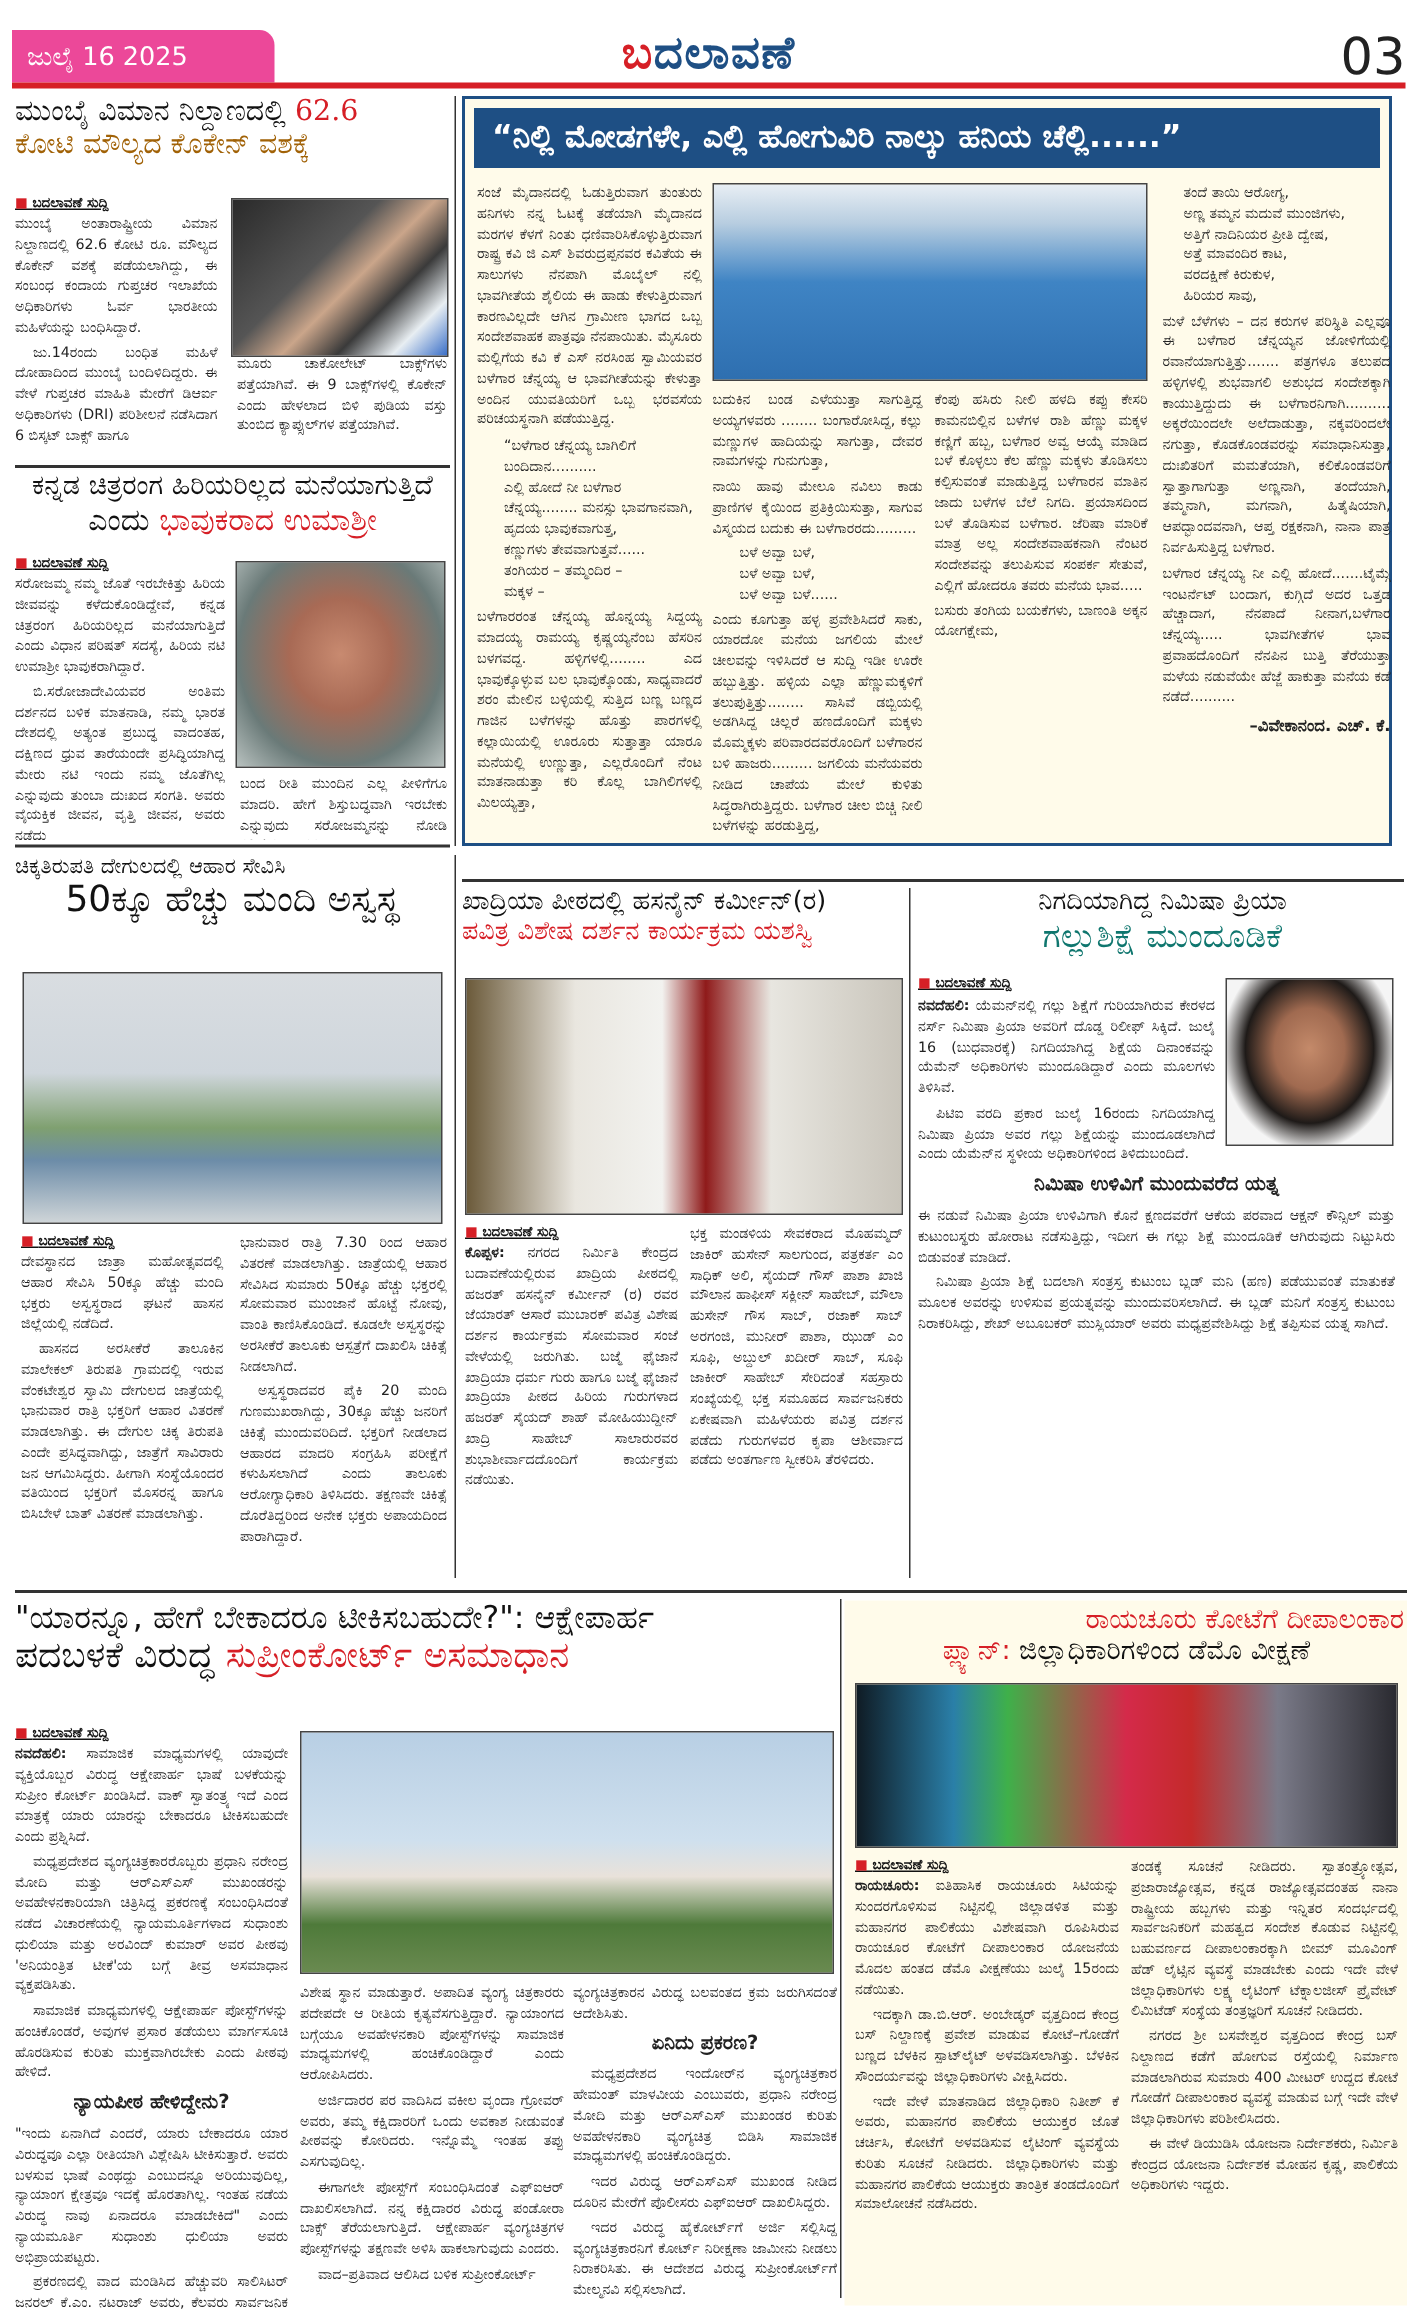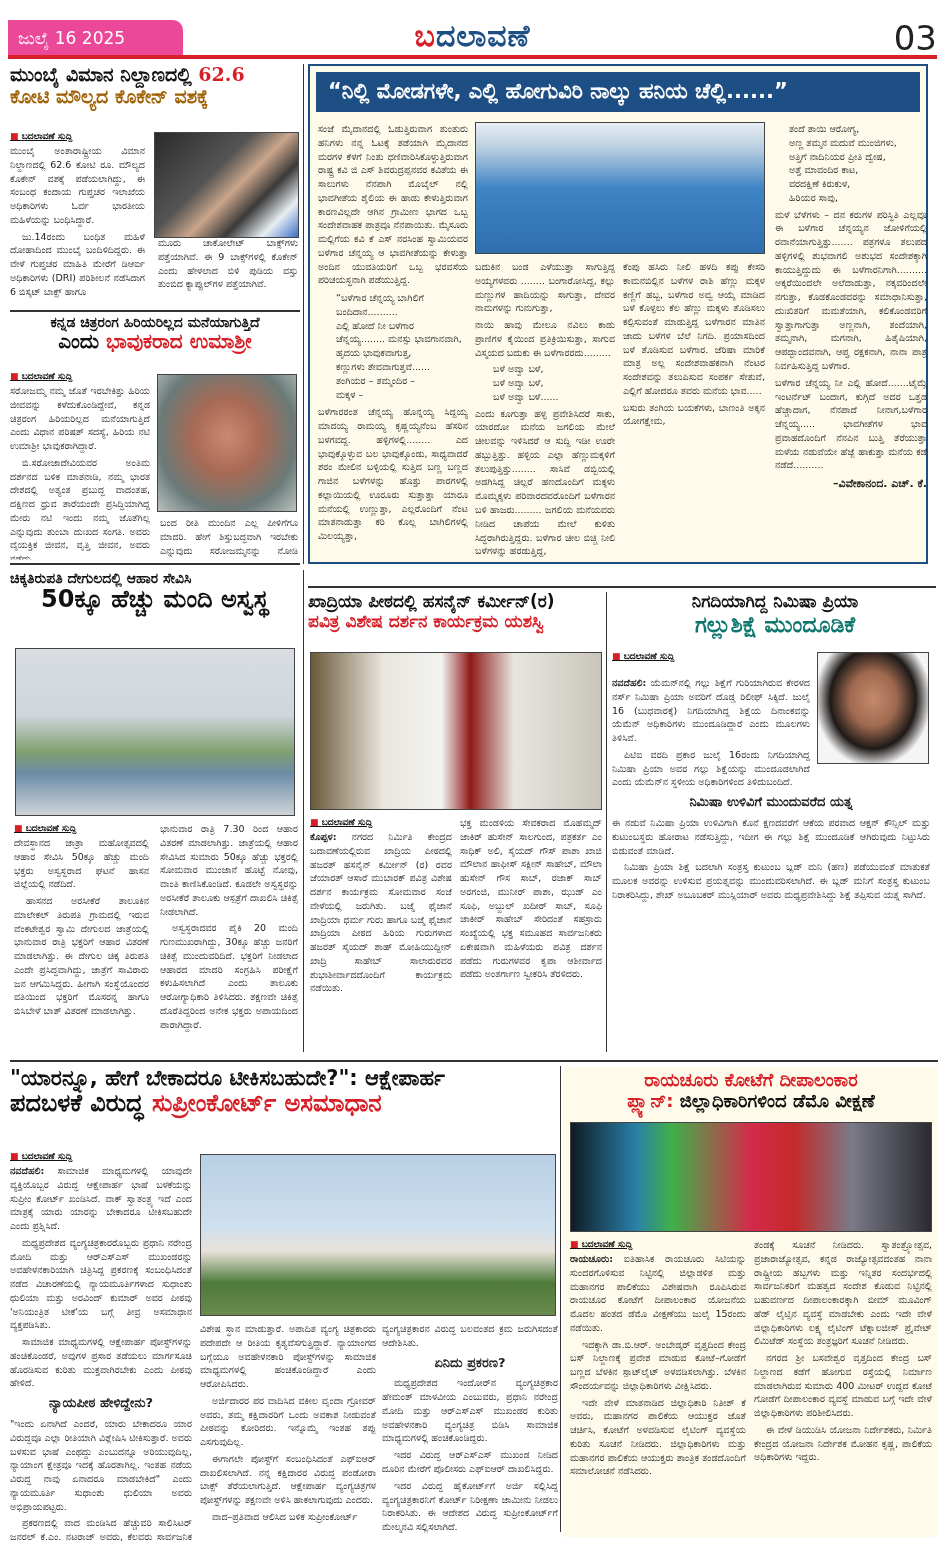--- a/index.html
+++ b/index.html
@@ -11,21 +11,21 @@
   .date-tab { position: absolute; left: 8px; top: 20px; width: 175px; height: 35px; background: #ec4899; border-radius: 0 10px 0 0; color: #fff; font-size: 17px; padding: 8px 10px; }
   .brand { position: absolute; left: 0; right: 0; top: 18px; text-align: center; font-size: 30px; font-weight: bold; color: #1e4f84; letter-spacing: 1px; }
   .brand .first { color: #d61f26; }
   .page-num { position: absolute; right: 8px; top: 18px; font-size: 34px; color: #222; }
   .top-rule { position: absolute; left: 8px; right: 8px; top: 55px; height: 4px; background: #d61f26; }
 
   .block { position: absolute; overflow: hidden; }
   .vrule { position: absolute; width: 1px; background: #333; }
   .hrule { position: absolute; height: 2px; background: #333; }
 
-  .hl { font-weight: bold; line-height: 1.15; }
+  .hl { font-weight: normal; line-height: 1.15; }
   .hl .red { color: #d61f26; }
   .byline { font-size: 9px; font-weight: bold; text-decoration: underline; margin: 3px 0 2px; }
   .byline::before { content: "■ "; color: #d61f26; text-decoration: none; }
   .body { font-size: 9.5px; line-height: 1.45; color: #222; text-align: justify; }
   .body p { margin-bottom: 3px; text-indent: 12px; }
   .body p.noindent { text-indent: 0; }
   .sub { font-weight: bold; font-size: 13px; text-align: center; margin: 4px 0; }
 
   .photo { position: absolute; border: 1px solid #444; overflow: hidden; }
   .ph-handcuff { background: linear-gradient(135deg, #2a2a2a 0%, #555 40%, #caa58a 55%, #3a3a3a 70%, #e8eef2 85%, #3a6fc8 100%); }
@@ -70,21 +70,21 @@
     </div>
   </div>
   <div class="photo ph-handcuff" style="left:144px;top:68px;width:145px;height:106px;"></div>
   <div class="body" style="position:absolute;left:148px;top:172px;width:140px;">
     <p class="noindent">ಮೂರು ಚಾಕೋಲೇಟ್ ಬಾಕ್ಸ್‌ಗಳು ಪತ್ತೆಯಾಗಿವೆ. ಈ 9 ಬಾಕ್ಸ್‌ಗಳಲ್ಲಿ ಕೊಕೇನ್ ಎಂದು ಹೇಳಲಾದ ಬಿಳಿ ಪುಡಿಯ ವಸ್ತು ತುಂಬಿದ ಕ್ಯಾಪ್ಸುಲ್‌ಗಳ ಪತ್ತೆಯಾಗಿವೆ.</p>
   </div>
 </div>
 <div class="hrule" style="left:10px;top:310px;width:290px;"></div>
 
 <div class="block" style="left:10px;top:314px;width:290px;height:246px;">
-  <div class="hl" style="font-size:14px;text-align:center;">ಕನ್ನಡ ಚಿತ್ರರಂಗ ಹಿರಿಯರಿಲ್ಲದ ಮನೆಯಾಗುತ್ತಿದೆ</div>
+  <div class="hl" style="font-size:18px;text-align:center;">ಕನ್ನಡ ಚಿತ್ರರಂಗ ಹಿರಿಯರಿಲ್ಲದ ಮನೆಯಾಗುತ್ತಿದೆ</div>
   <div class="hl" style="font-size:20px;text-align:center;">
     <span>ಎಂದು </span><span class="red">ಭಾವುಕರಾದ ಉಮಾಶ್ರೀ</span>
   </div>
   <div style="position:absolute;left:0;top:54px;width:140px;">
     <div class="byline">ಬದಲಾವಣೆ ಸುದ್ದಿ</div>
     <div class="body">
       <p class="noindent">ಸರೋಜಮ್ಮ ನಮ್ಮ ಜೊತೆ ಇರಬೇಕಿತ್ತು ಹಿರಿಯ ಜೀವವನ್ನು ಕಳೆದುಕೊಂಡಿದ್ದೇವೆ, ಕನ್ನಡ ಚಿತ್ರರಂಗ ಹಿರಿಯರಿಲ್ಲದ ಮನೆಯಾಗುತ್ತಿದೆ ಎಂದು ವಿಧಾನ ಪರಿಷತ್ ಸದಸ್ಯೆ, ಹಿರಿಯ ನಟಿ ಉಮಾಶ್ರೀ ಭಾವುಕರಾಗಿದ್ದಾರೆ.</p>
       <p>ಬಿ.ಸರೋಜಾದೇವಿಯವರ ಅಂತಿಮ ದರ್ಶನದ ಬಳಿಕ ಮಾತನಾಡಿ, ನಮ್ಮ ಭಾರತ ದೇಶದಲ್ಲಿ ಅತ್ಯಂತ ಪ್ರಬುದ್ಧ ವಾದಂತಹ, ದಕ್ಷಿಣದ ಧ್ರುವ ತಾರೆಯಂದೇ ಪ್ರಸಿದ್ಧಿಯಾಗಿದ್ದ ಮೇರು ನಟಿ ಇಂದು ನಮ್ಮ ಜೊತೆಗಿಲ್ಲ ಎನ್ನುವುದು ತುಂಬಾ ದುಃಖದ ಸಂಗತಿ. ಅವರು ವೈಯಕ್ತಿಕ ಜೀವನ, ವೃತ್ತಿ ಜೀವನ, ಅವರು ನಡೆದು</p>
     </div>
   </div>
@@ -180,21 +180,21 @@
 
 <div class="vrule" style="left:606px;top:592px;height:460px;"></div>
 
 <div class="block" style="left:612px;top:592px;width:326px;height:460px;">
   <div class="hl" style="font-size:17px;text-align:center;">ನಿಗದಿಯಾಗಿದ್ದ ನಿಮಿಷಾ ಪ್ರಿಯಾ</div>
   <div class="hl" style="font-size:22px;text-align:center;color:#0f766e;">ಗಲ್ಲುಶಿಕ್ಷೆ ಮುಂದೂಡಿಕೆ</div>
   <div style="position:absolute;left:0;top:56px;width:98px;">
     <div class="byline">ಬದಲಾವಣೆ ಸುದ್ದಿ</div>
   </div>
   <div class="photo ph-nurse" style="left:205px;top:60px;width:112px;height:112px;"></div>
-  <div class="body" style="position:absolute;left:0;top:84px;width:318px;">
+  <div class="body" style="position:absolute;left:0;top:72px;width:318px;">
     <div style="float:right;width:120px;height:106px;"></div>
     <p class="noindent"><b>ನವದೆಹಲಿ:</b> <span>ಯೆಮನ್‌ನಲ್ಲಿ ಗಲ್ಲು ಶಿಕ್ಷೆಗೆ ಗುರಿಯಾಗಿರುವ ಕೇರಳದ ನರ್ಸ್ ನಿಮಿಷಾ ಪ್ರಿಯಾ ಅವರಿಗೆ ದೊಡ್ಡ ರಿಲೀಫ್ ಸಿಕ್ಕಿದೆ. ಜುಲೈ 16 (ಬುಧವಾರಕ್ಕೆ) ನಿಗದಿಯಾಗಿದ್ದ ಶಿಕ್ಷೆಯ ದಿನಾಂಕವನ್ನು ಯೆಮೆನ್ ಅಧಿಕಾರಿಗಳು ಮುಂದೂಡಿದ್ದಾರೆ ಎಂದು ಮೂಲಗಳು ತಿಳಿಸಿವೆ.</span></p>
     <p>ಪಿಟಿಐ ವರದಿ ಪ್ರಕಾರ ಜುಲೈ 16ರಂದು ನಿಗದಿಯಾಗಿದ್ದ ನಿಮಿಷಾ ಪ್ರಿಯಾ ಅವರ ಗಲ್ಲು ಶಿಕ್ಷೆಯನ್ನು ಮುಂದೂಡಲಾಗಿದೆ ಎಂದು ಯೆಮೆನ್‌ನ ಸ್ಥಳೀಯ ಅಧಿಕಾರಿಗಳಿಂದ ತಿಳಿದುಬಂದಿದೆ.</p>
     <div class="sub">ನಿಮಿಷಾ ಉಳಿವಿಗೆ ಮುಂದುವರೆದ ಯತ್ನ</div>
     <p class="noindent">ಈ ನಡುವೆ ನಿಮಿಷಾ ಪ್ರಿಯಾ ಉಳಿವಿಗಾಗಿ ಕೊನೆ ಕ್ಷಣದವರೆಗೆ ಆಕೆಯ ಪರವಾದ ಆಕ್ಷನ್ ಕೌನ್ಸಿಲ್ ಮತ್ತು ಕುಟುಂಬಸ್ಥರು ಹೋರಾಟ ನಡೆಸುತ್ತಿದ್ದು, ಇದೀಗ ಈ ಗಲ್ಲು ಶಿಕ್ಷೆ ಮುಂದೂಡಿಕೆ ಆಗಿರುವುದು ನಿಟ್ಟುಸಿರು ಬಿಡುವಂತೆ ಮಾಡಿದೆ.</p>
     <p>ನಿಮಿಷಾ ಪ್ರಿಯಾ ಶಿಕ್ಷೆ ಬದಲಾಗಿ ಸಂತ್ರಸ್ತ ಕುಟುಂಬ ಬ್ಲಡ್ ಮನಿ (ಹಣ) ಪಡೆಯುವಂತೆ ಮಾತುಕತೆ ಮೂಲಕ ಅವರನ್ನು ಉಳಿಸುವ ಪ್ರಯತ್ನವನ್ನು ಮುಂದುವರಿಸಲಾಗಿದೆ. ಈ ಬ್ಲಡ್ ಮನಿಗೆ ಸಂತ್ರಸ್ತ ಕುಟುಂಬ ನಿರಾಕರಿಸಿದ್ದು, ಶೇಖ್ ಅಬೂಬಕರ್ ಮುಸ್ಲಿಯಾರ್ ಅವರು ಮಧ್ಯಪ್ರವೇಶಿಸಿದ್ದು ಶಿಕ್ಷೆ ತಪ್ಪಿಸುವ ಯತ್ನ ಸಾಗಿದೆ.</p>
   </div>
 </div>
 
 <div class="hrule" style="left:10px;top:1060px;width:928px;"></div>
@@ -228,21 +228,21 @@
     <p>ಮಧ್ಯಪ್ರದೇಶದ ಇಂದೋರ್‌ನ ವ್ಯಂಗ್ಯಚಿತ್ರಕಾರ ಹೇಮಂತ್ ಮಾಳವೀಯ ಎಂಬುವರು, ಪ್ರಧಾನಿ ನರೇಂದ್ರ ಮೋದಿ ಮತ್ತು ಆರ್‌ಎಸ್‌ಎಸ್ ಮುಖಂಡರ ಕುರಿತು ಅವಹೇಳನಕಾರಿ ವ್ಯಂಗ್ಯಚಿತ್ರ ಬಿಡಿಸಿ ಸಾಮಾಜಿಕ ಮಾಧ್ಯಮಗಳಲ್ಲಿ ಹಂಚಿಕೊಂಡಿದ್ದರು.</p>
     <p>ಇದರ ವಿರುದ್ಧ ಆರ್‌ಎಸ್‌ಎಸ್ ಮುಖಂಡ ನೀಡಿದ ದೂರಿನ ಮೇರೆಗೆ ಪೊಲೀಸರು ಎಫ್‌ಐಆರ್ ದಾಖಲಿಸಿದ್ದರು.</p>
     <p>ಇದರ ವಿರುದ್ಧ ಹೈಕೋರ್ಟ್‌ಗೆ ಅರ್ಜಿ ಸಲ್ಲಿಸಿದ್ದ ವ್ಯಂಗ್ಯಚಿತ್ರಕಾರನಿಗೆ ಕೋರ್ಟ್ ನಿರೀಕ್ಷಣಾ ಜಾಮೀನು ನೀಡಲು ನಿರಾಕರಿಸಿತು. ಈ ಆದೇಶದ ವಿರುದ್ಧ ಸುಪ್ರೀಂಕೋರ್ಟ್‌ಗೆ ಮೇಲ್ಮನವಿ ಸಲ್ಲಿಸಲಾಗಿದೆ.</p>
   </div>
 </div>
 
 <div class="vrule" style="left:560px;top:1066px;height:466px;"></div>
 
 <div class="rayachur-bg"></div>
 <div class="block" style="left:566px;top:1070px;width:370px;height:470px;">
-  <div class="hl" style="font-size:18px;text-align:center;color:#d61f26;">ರಾಯಚೂರು ಕೋಟೆಗೆ ದೀಪಾಲಂಕಾರ</div>
+  <div class="hl" style="font-size:18px;text-align:right;color:#d61f26;">ರಾಯಚೂರು ಕೋಟೆಗೆ ದೀಪಾಲಂಕಾರ</div>
   <div class="hl" style="font-size:18px;text-align:center;">
     <span class="red">ಪ್ಲ್ಯಾನ್: </span><span>ಜಿಲ್ಲಾಧಿಕಾರಿಗಳಿಂದ ಡೆಮೊ ವೀಕ್ಷಣೆ</span>
   </div>
   <div class="photo ph-fort" style="left:4px;top:52px;width:362px;height:110px;"></div>
   <div style="position:absolute;left:4px;top:166px;width:176px;">
     <div class="byline">ಬದಲಾವಣೆ ಸುದ್ದಿ</div>
     <div class="body">
       <p class="noindent"><b>ರಾಯಚೂರು:</b> <span>ಐತಿಹಾಸಿಕ ರಾಯಚೂರು ಸಿಟಿಯನ್ನು ಸುಂದರಗೊಳಿಸುವ ನಿಟ್ಟಿನಲ್ಲಿ ಜಿಲ್ಲಾಡಳಿತ ಮತ್ತು ಮಹಾನಗರ ಪಾಲಿಕೆಯು ವಿಶೇಷವಾಗಿ ರೂಪಿಸಿರುವ ರಾಯಚೂರ ಕೋಟೆಗೆ ದೀಪಾಲಂಕಾರ ಯೋಜನೆಯ ಮೊದಲ ಹಂತದ ಡೆಮೊ ವೀಕ್ಷಣೆಯು ಜುಲೈ 15ರಂದು ನಡೆಯಿತು.</span></p>
       <p>ಇದಕ್ಕಾಗಿ ಡಾ.ಬಿ.ಆರ್. ಅಂಬೇಡ್ಕರ್ ವೃತ್ತದಿಂದ ಕೇಂದ್ರ ಬಸ್ ನಿಲ್ದಾಣಕ್ಕೆ ಪ್ರವೇಶ ಮಾಡುವ ಕೋಟೆ–ಗೋಡೆಗೆ ಬಣ್ಣದ ಬೆಳಕಿನ ಸ್ಪಾಟ್‌ಲೈಟ್ ಅಳವಡಿಸಲಾಗಿತ್ತು. ಬೆಳಕಿನ ಸೌಂದರ್ಯವನ್ನು ಜಿಲ್ಲಾಧಿಕಾರಿಗಳು ವೀಕ್ಷಿಸಿದರು.</p>
       <p>ಇದೇ ವೇಳೆ ಮಾತನಾಡಿದ ಜಿಲ್ಲಾಧಿಕಾರಿ ನಿತೀಶ್ ಕೆ ಅವರು, ಮಹಾನಗರ ಪಾಲಿಕೆಯ ಆಯುಕ್ತರ ಜೊತೆ ಚರ್ಚಿಸಿ, ಕೋಟೆಗೆ ಅಳವಡಿಸುವ ಲೈಟಿಂಗ್ ವ್ಯವಸ್ಥೆಯ ಕುರಿತು ಸೂಚನೆ ನೀಡಿದರು. ಜಿಲ್ಲಾಧಿಕಾರಿಗಳು ಮತ್ತು ಮಹಾನಗರ ಪಾಲಿಕೆಯ ಆಯುಕ್ತರು ತಾಂತ್ರಿಕ ತಂಡದೊಂದಿಗೆ ಸಮಾಲೋಚನೆ ನಡೆಸಿದರು.</p>

